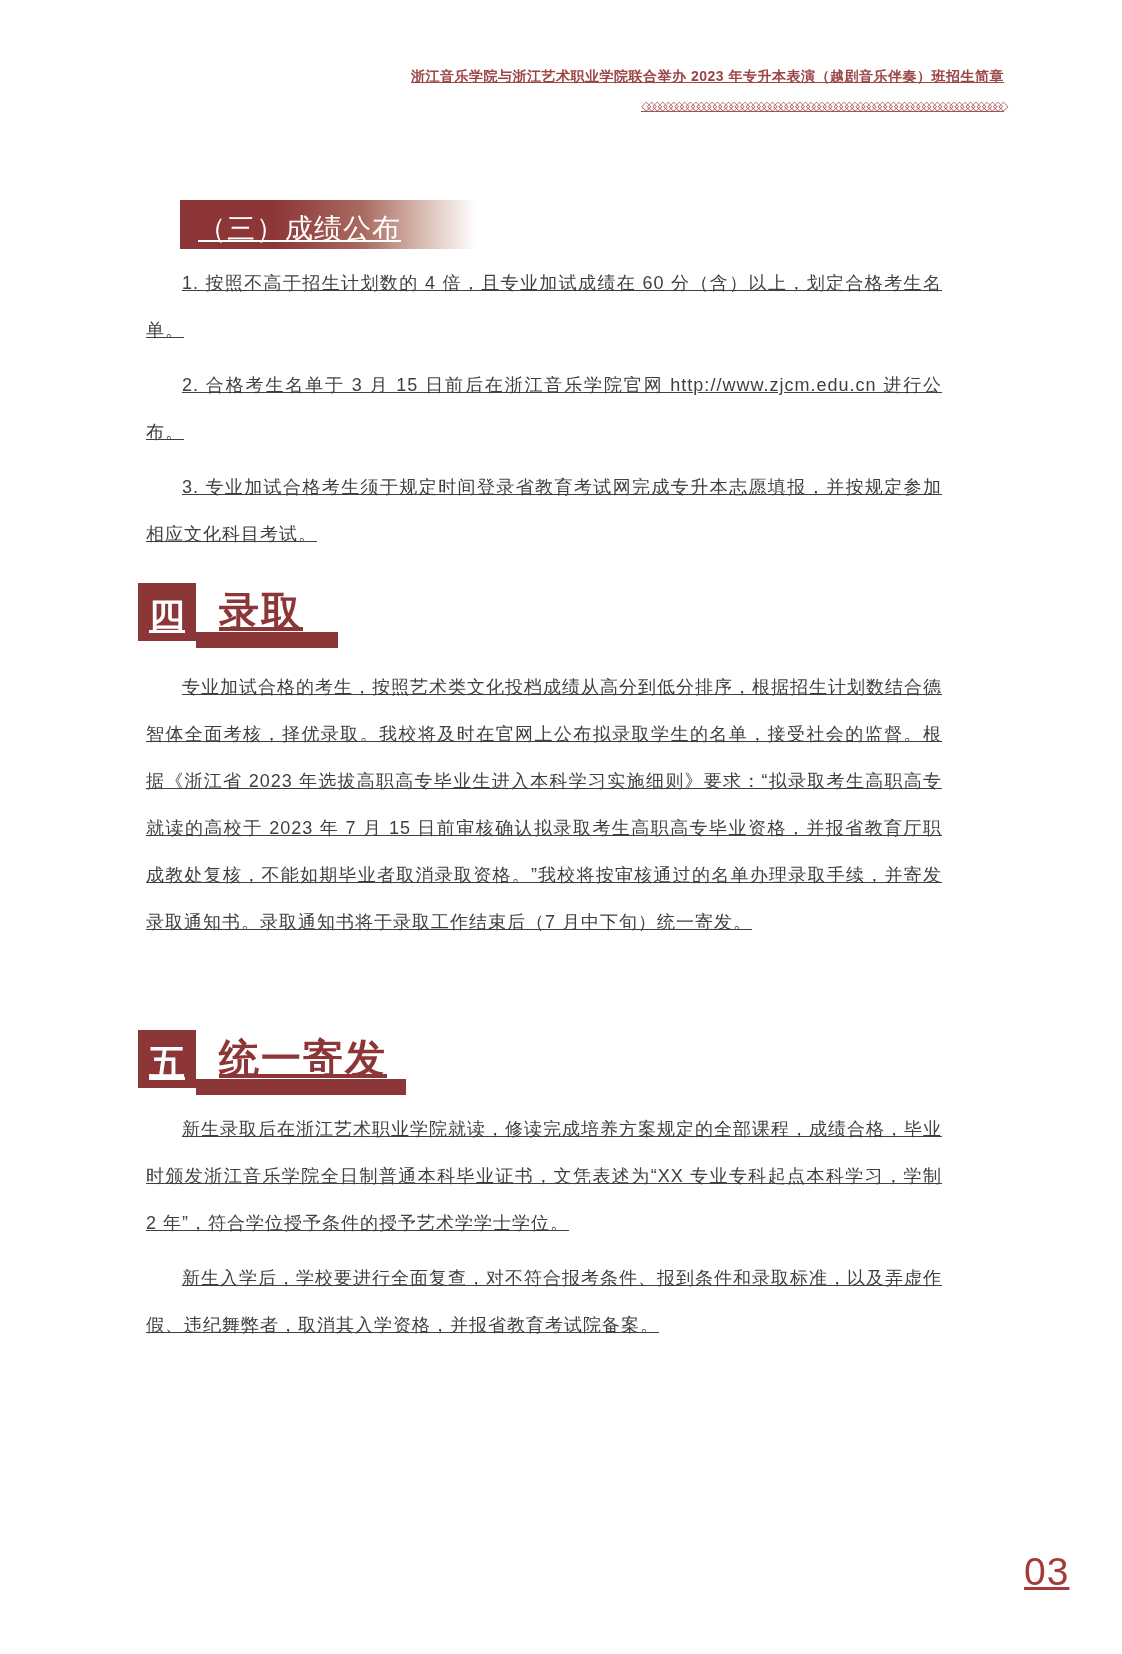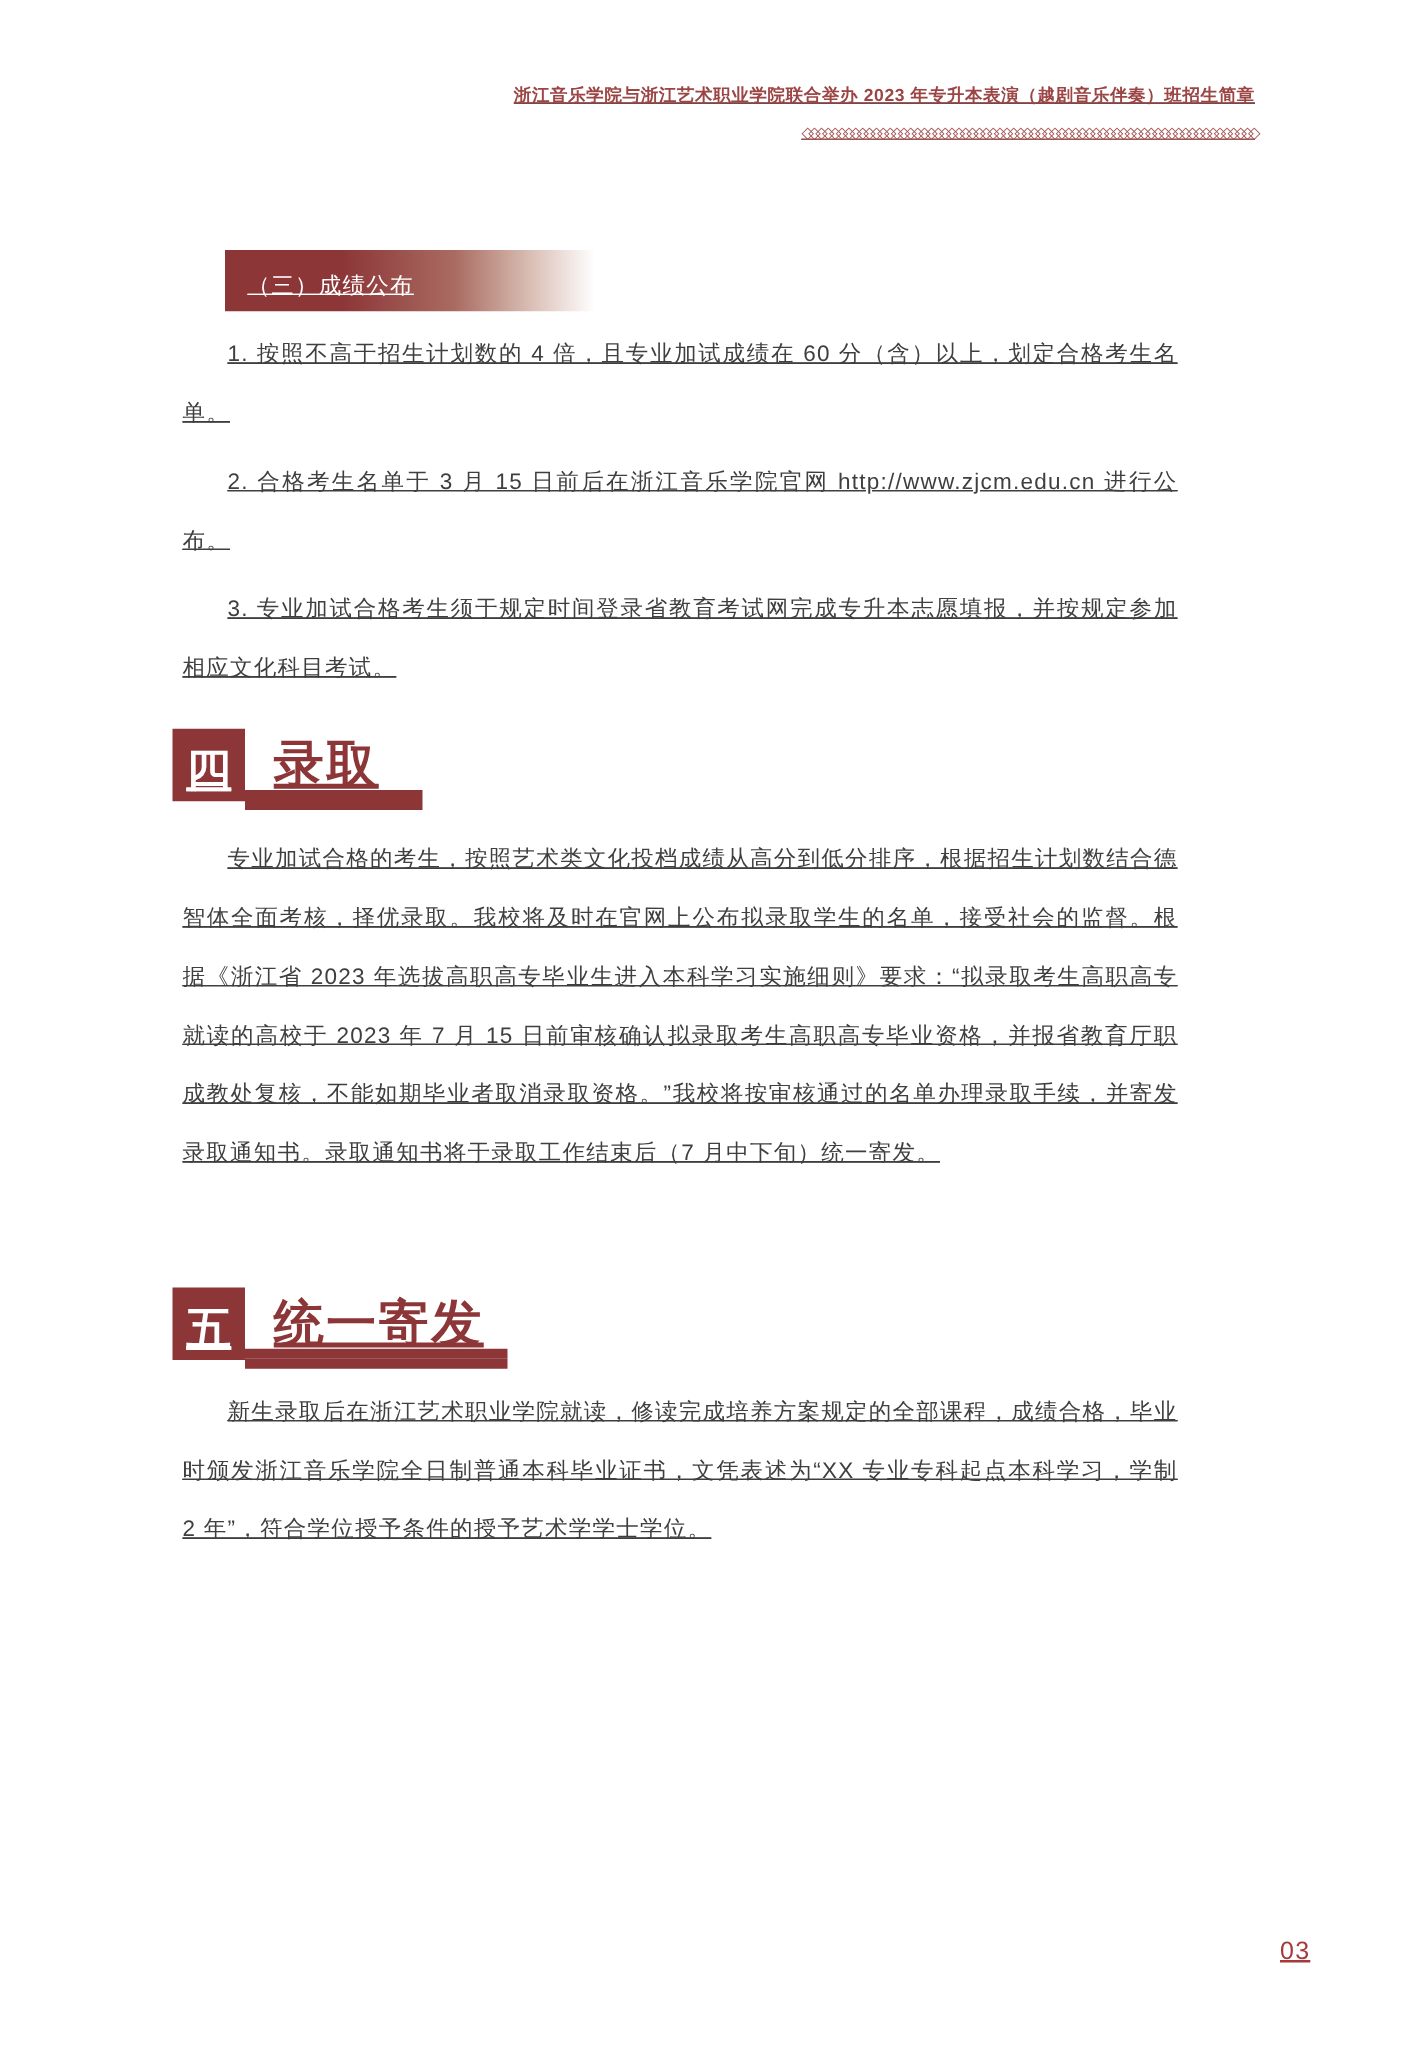--- a/index.html
+++ b/index.html
@@ -41,21 +41,21 @@
   .sub-section-bar {
     position: absolute;
     left: 172px;
     top: 192px;
     width: 296px;
     height: 49px;
     line-height: 49px;
     padding-left: 14px;
     background: linear-gradient(90deg, #8d3638 0%, #8d3638 32%, #a96b61 62%, #d8bcb2 82%, rgba(255,255,255,0) 100%);
     color: #ffffff;
-    font-size: 18px;
+    font-size: 28px;
     letter-spacing: 1px;
     white-space: nowrap;
   }
 
   
   .body-block {
     position: absolute;
     left: 130px;
     width: 812px;
   }
@@ -107,21 +107,21 @@
   .rule-thick { top: 49px; height: 5px; }
   .rule-thin  { top: 57px; height: 2px; }
   .heading-4 .rule { width: 142px; }
   .heading-5 .rule { width: 210px; }
 
   
   .page-number {
     position: absolute;
     left: 1012px;
     top: 1538px;
-    font-size: 20px;
+    font-size: 39px;
     color: #a43a3c;
     letter-spacing: 1px;
   }
 </style>
 </head>
 <body>
 
 <div class="page">
 
   <header class="doc-header">
@@ -156,17 +156,18 @@
     <div class="num-box">
       <span>五</span>
     </div>
     <div class="major-title">统一寄发</div>
     <div class="rule rule-thick"></div>
     <div class="rule rule-thin"></div>
   </div>
 
   <div class="body-block block-3">
     <p>新生录取后在浙江艺术职业学院就读，修读完成培养方案规定的全部课程，成绩合格，毕业时颁发浙江音乐学院全日制普通本科毕业证书，文凭表述为“XX 专业专科起点本科学习，学制 2 年”，符合学位授予条件的授予艺术学学士学位。</p>
+    <p>新生入学后，学校要进行全面复查，对不符合报考条件、报到条件和录取标准，以及弄虚作假、违纪舞弊者，取消其入学资格，并报省教育考试院备案。</p>
   </div>
 
   <div class="page-number">03</div>
 
 </div>
 
 </body></html>

